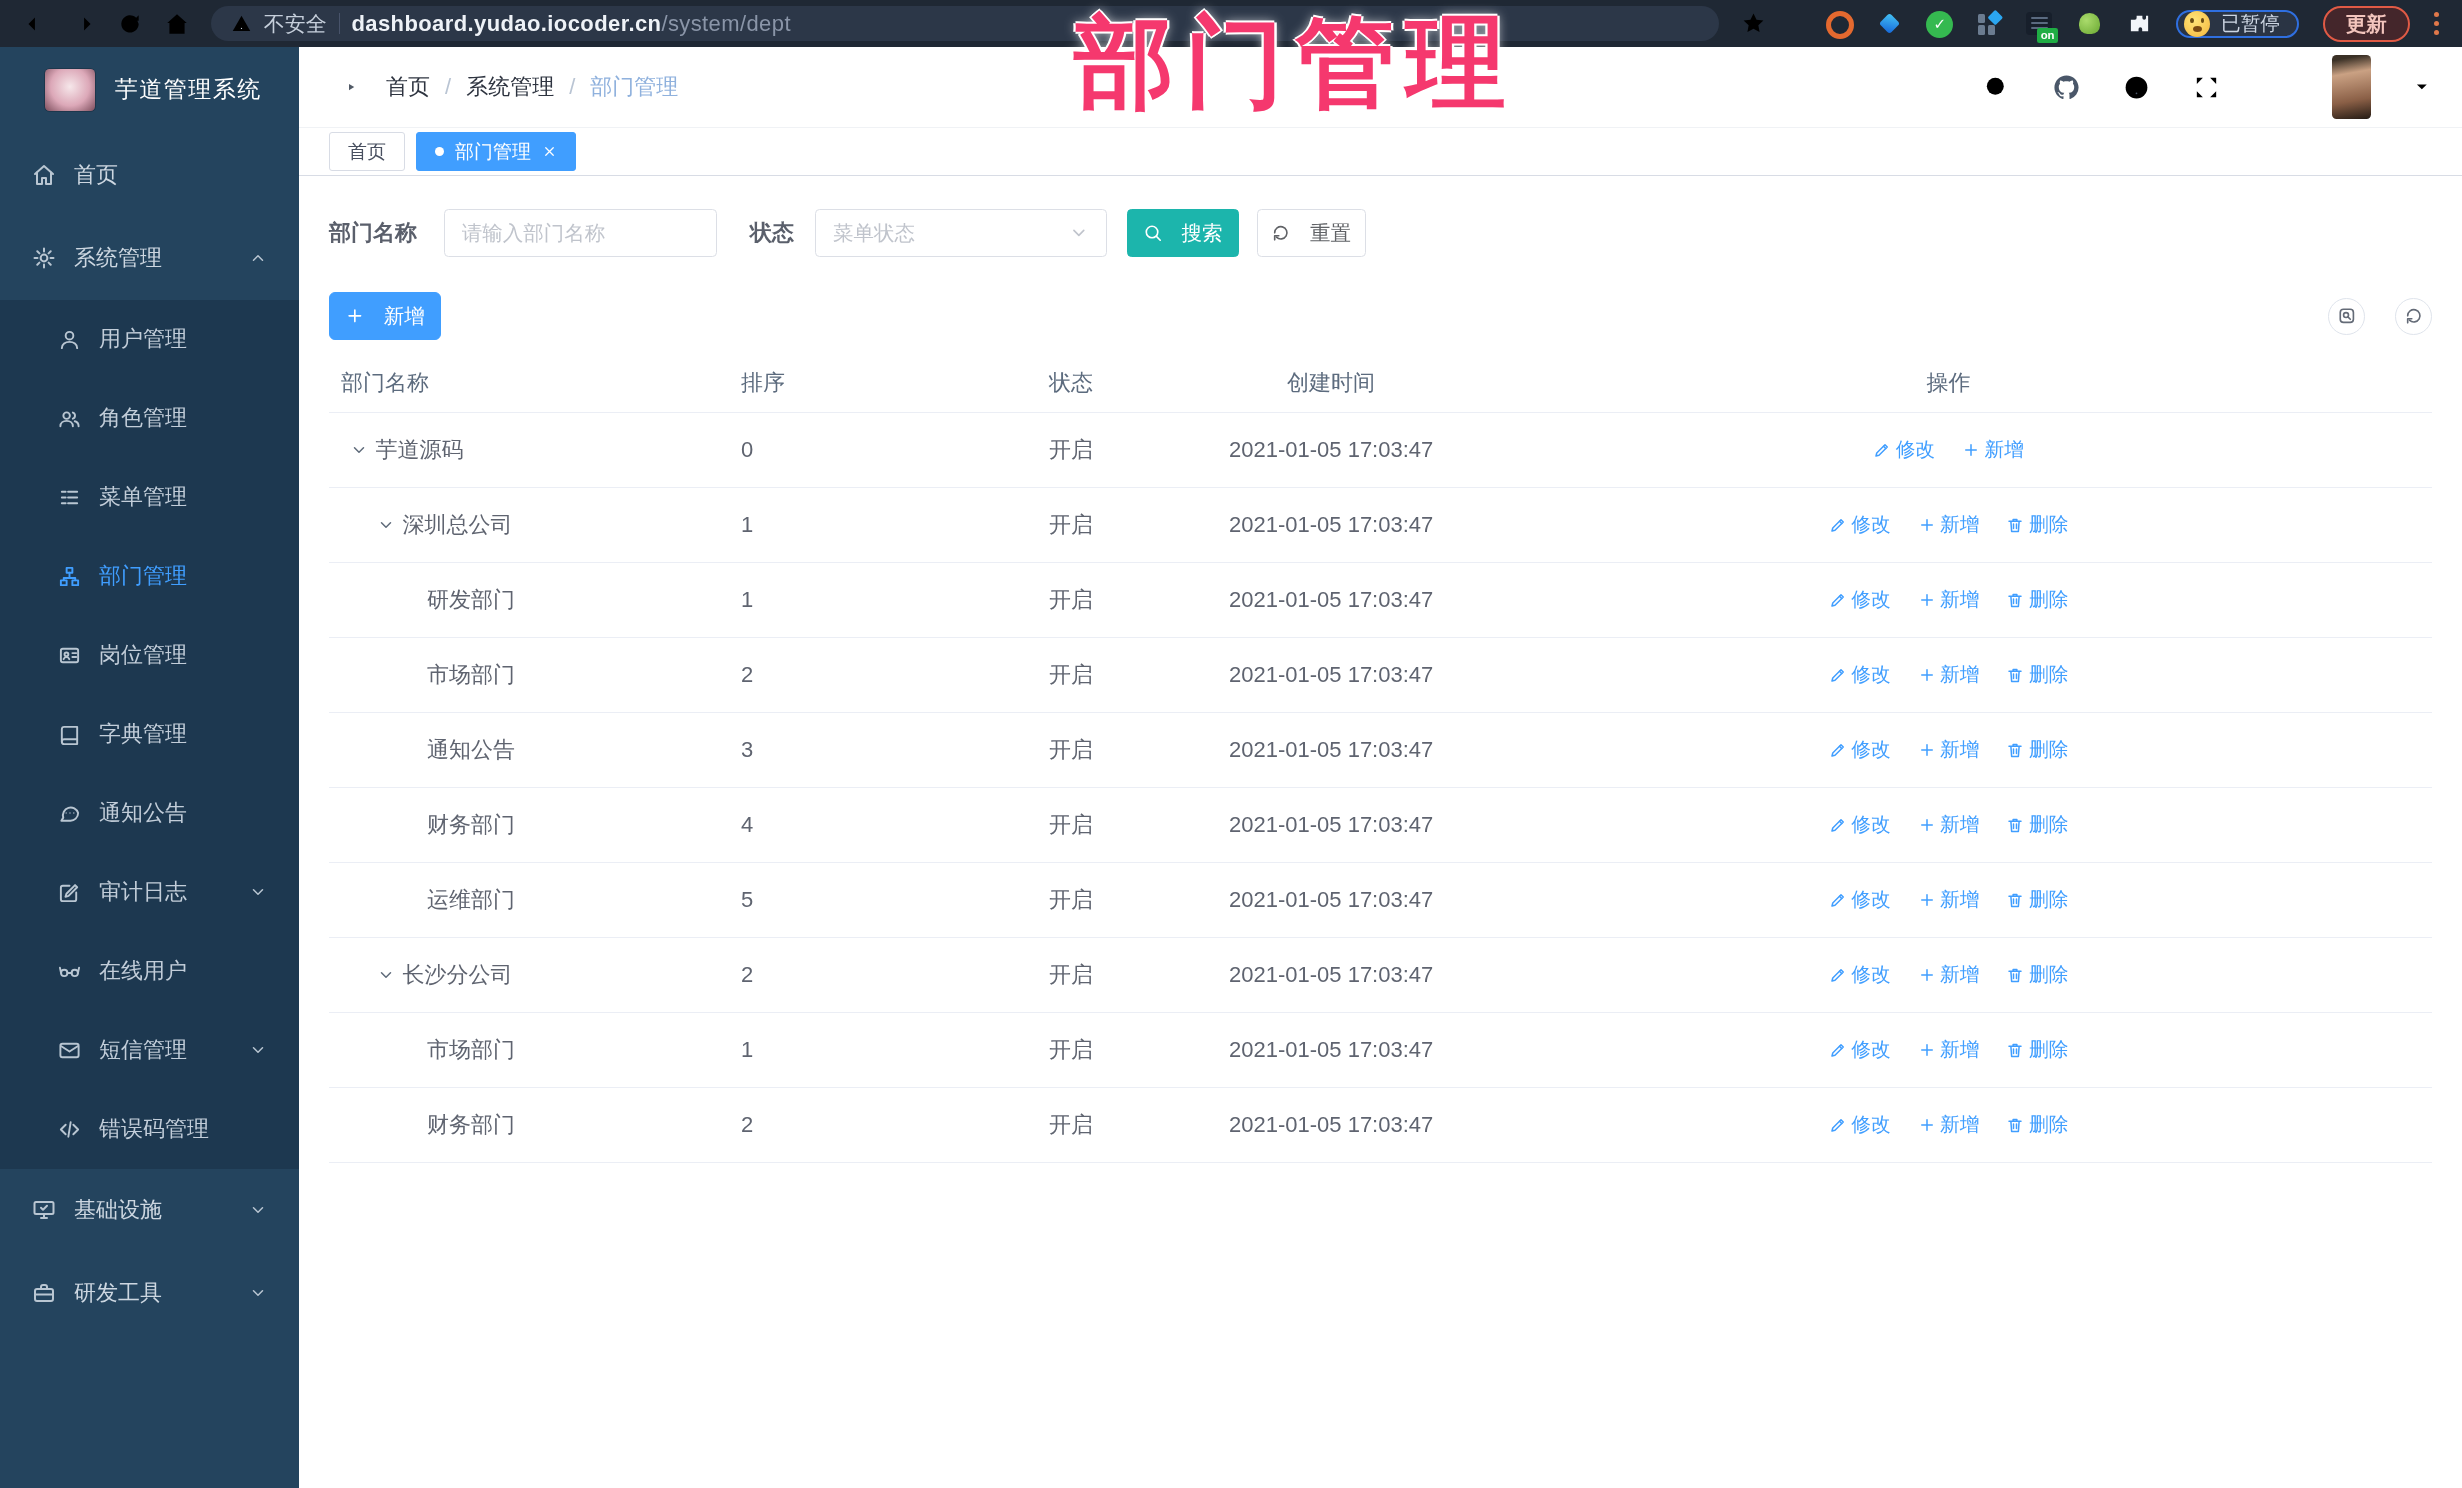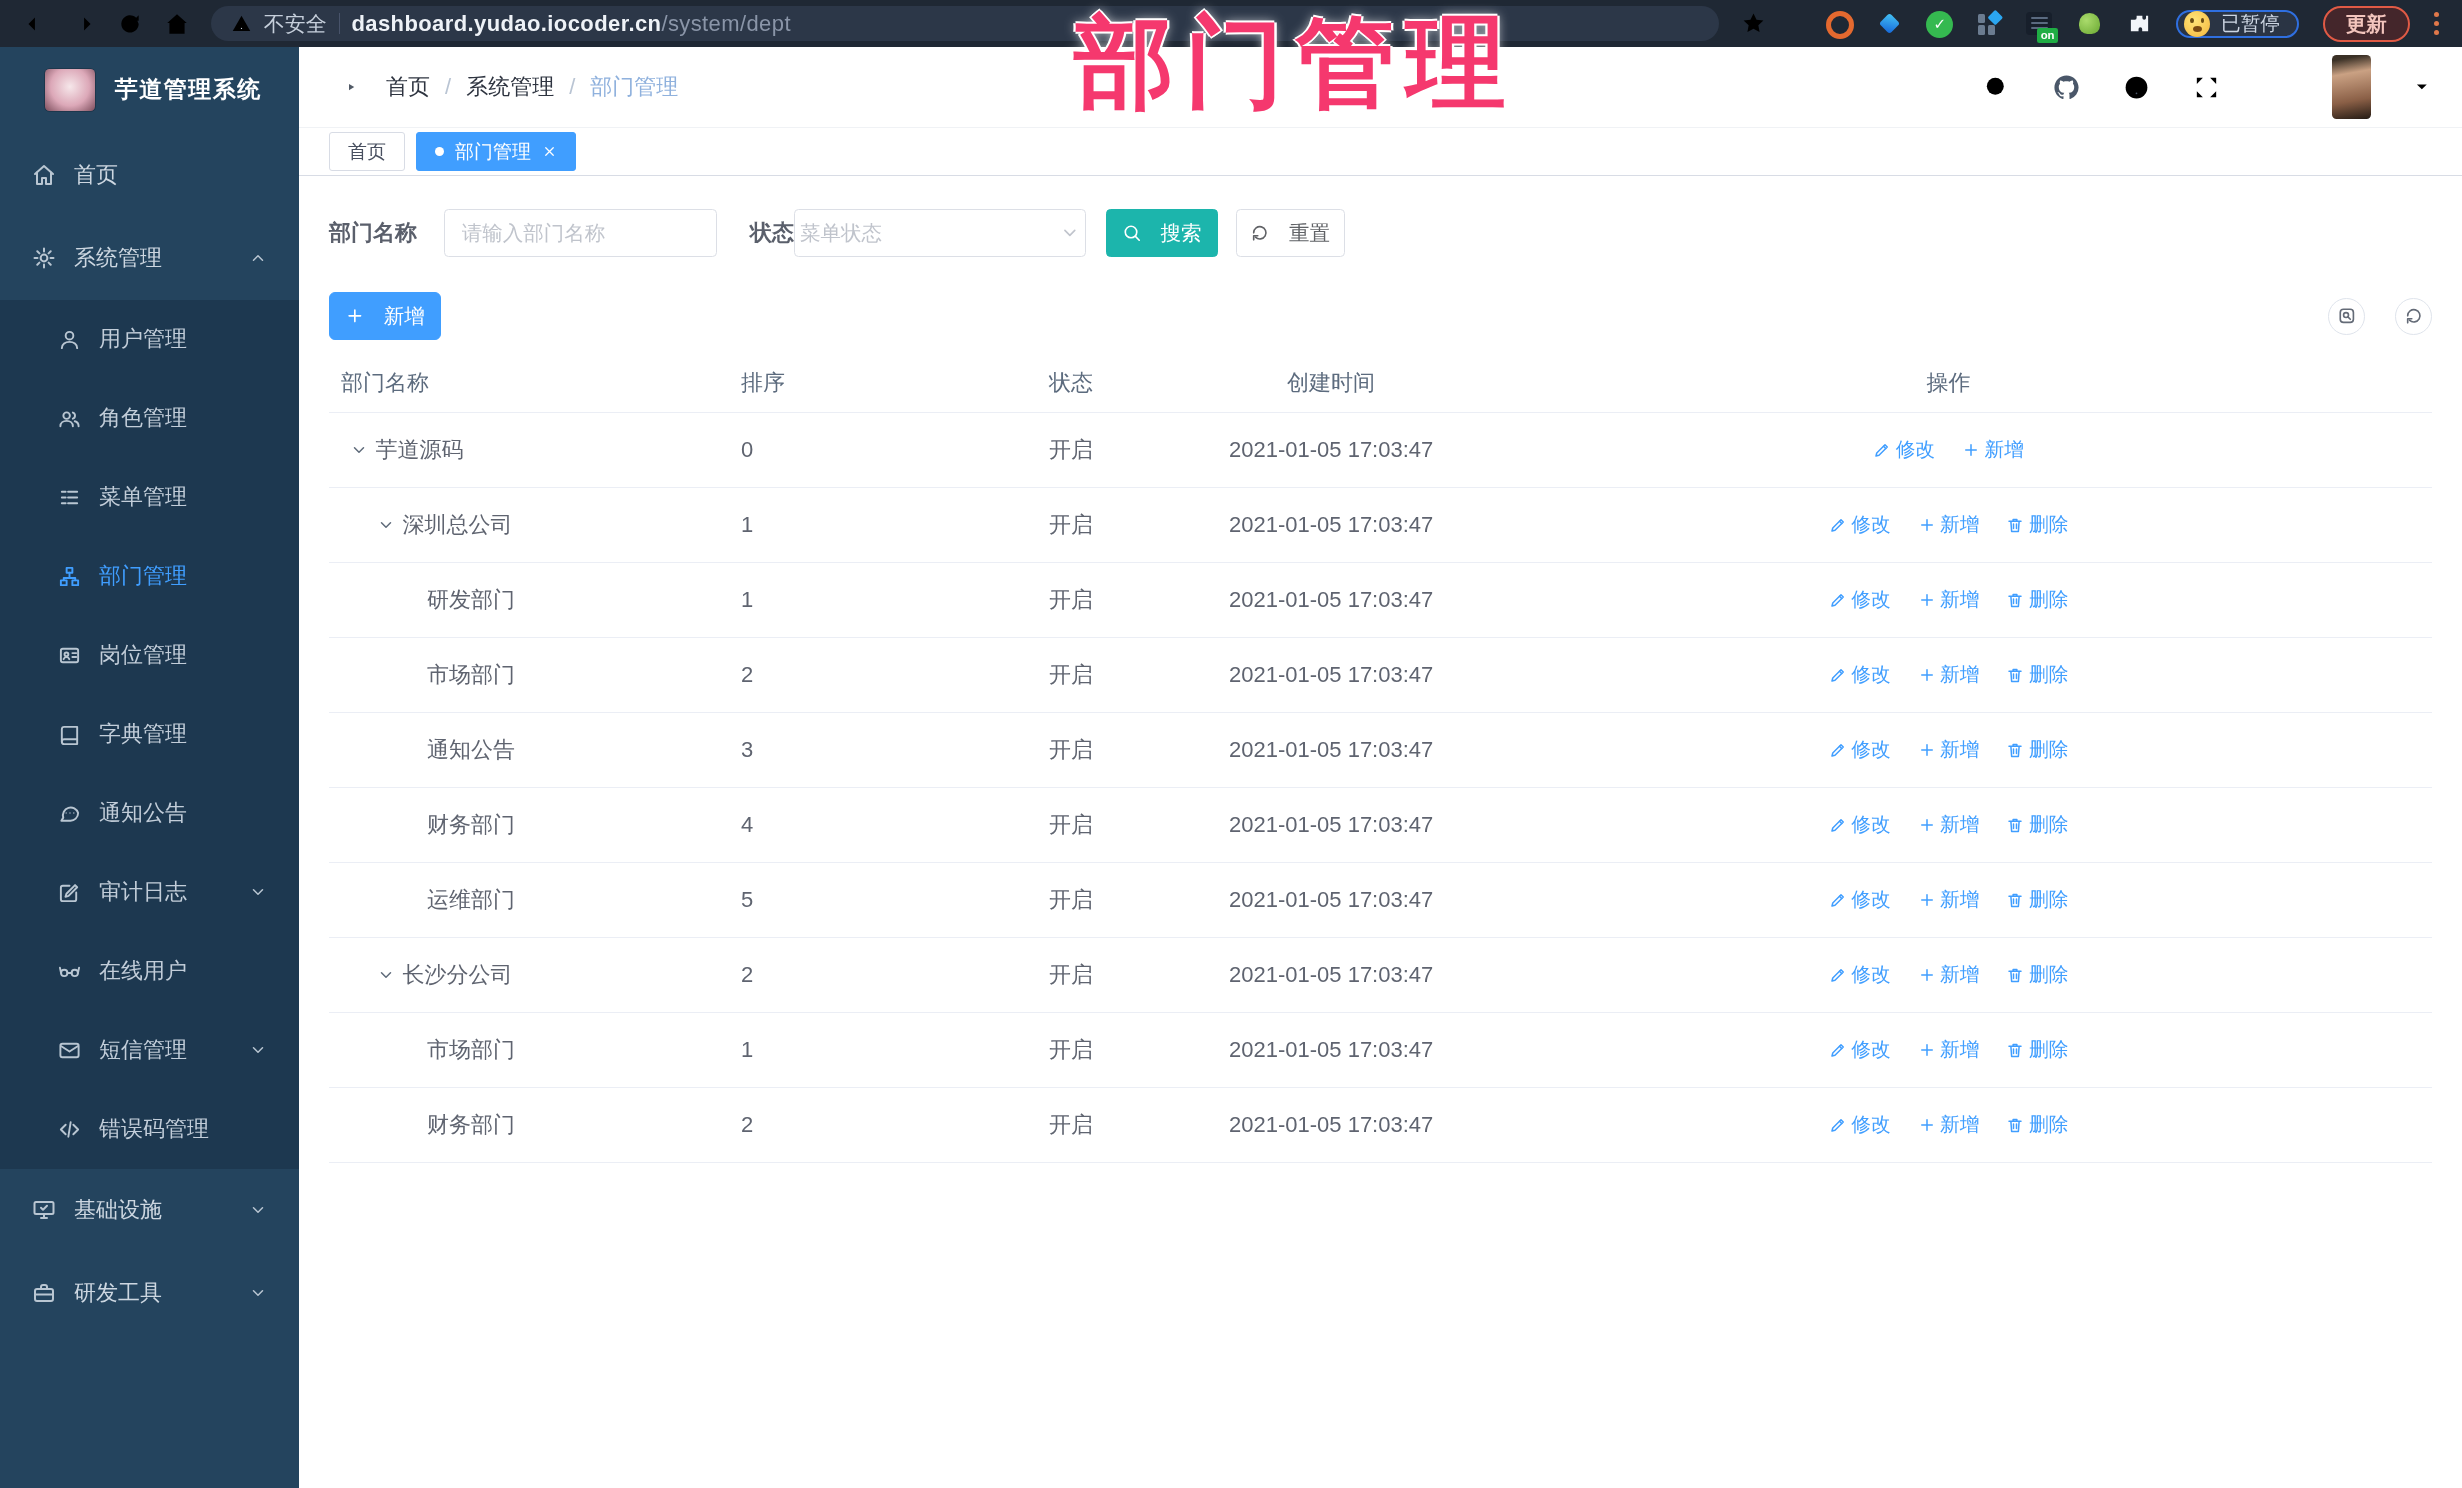--- a/index.html
+++ b/index.html
@@ -40,21 +40,21 @@
   .emoji b{position:absolute;left:8.3px;top:15px;width:9px;height:6px;border-radius:50%;background:#7a4a12;}
   .chip span{font-size:19.7px;color:#cdd6e3;}
   .upd{height:36px;border-radius:19.7px;background:#44262b;border:2.3px solid #e05a45;color:#f3c5bd;font-size:20.5px;font-weight:700;display:flex;align-items:center;padding:0 21px;box-sizing:border-box;}
   .vdots{color:#e0784a;font-size:26px;font-weight:700;line-height:0.6;letter-spacing:0;display:flex;flex-direction:column;gap:3.8px;align-items:center;}
   .vdots i{width:5.3px;height:5.3px;border-radius:50%;background:#e0784a;}
 
   
   .sidebar{position:absolute;left:0;top:47px;width:299px;bottom:0;background:#24445e;}
   .logo-row{height:76px;display:flex;align-items:center;gap:19.7px;padding-left:45px;margin-top:4.5px;}
   .logo-img{width:50px;height:42px;border-radius:4.5px;background:radial-gradient(circle at 50% 42%,#f6e7ea,#dca8b8 55%,#7c4d5c);box-shadow:0 0 0 0.8px rgba(0,0,0,.25);}
-  .app-title{color:#fff;font-size:23px;font-weight:700;letter-spacing:1.5px;}
+  .app-title{color:#fff;font-size:23px;font-weight:400;letter-spacing:1.5px;}
   .menu{margin-top:6px;}
   .side-item{display:flex;align-items:center;cursor:pointer;color:#cdd7e1;font-size:22px;}
   .side-item .lbl{margin-left:18px;}
   .side-item.lvl0{height:83px;padding-left:32px;}
   .side-item.lvl1{height:79px;padding-left:58px;background:#1d3850;color:#c2cdd9;}
   .side-item .ic{color:#b9c6d2;}
   .side-item.active,.side-item.active .ic{color:#409EFF;}
   .chev{margin-left:auto;margin-right:32px;color:#8a9bab;width:18px;height:18px;}
 
   
@@ -73,21 +73,21 @@
   .tab{height:39px;padding:0 18px;border:0.8px solid #d8dce5;background:#fff;color:#495060;font-size:19px;display:flex;align-items:center;gap:10.6px;border-radius:3px;cursor:pointer;box-sizing:border-box;}
   .tab.active{background:#409EFF;border-color:#409EFF;color:#fff;}
   .tab .dot{width:9.8px;height:9.8px;border-radius:50%;background:#fff;}
   .tab .tx{width:15px;height:15px;color:#fff;cursor:pointer;}
 
   .content{padding:33px 30px 0;}
   .filter-row{display:flex;align-items:center;height:48px;}
   .f-label{font-size:22px;color:#5a5f6b;font-weight:700;}
   .f-input{margin-left:27px;width:273px;height:48px;border:0.8px solid #dcdfe6;border-radius:4.5px;box-sizing:border-box;font-size:20.5px;color:#333;padding:0 16.7px;outline:none;font-family:inherit;}
   .f-input::placeholder{color:#c0c4cc;}
-  .f-select{width:292px;height:48px;border:0.8px solid #dcdfe6;border-radius:4.5px;box-sizing:border-box;display:flex;align-items:center;justify-content:space-between;padding:0 5px;cursor:pointer;}
+  .f-select{margin-left:21px;width:292px;height:48px;border:0.8px solid #dcdfe6;border-radius:4.5px;box-sizing:border-box;display:flex;align-items:center;justify-content:space-between;padding:0 17px;cursor:pointer;}
   .f-select .ph{font-size:20.5px;color:#c0c4cc;}
   .f-select .ic{color:#c0c4cc;width:19.7px;height:19.7px;}
   .ml44{margin-left:33px;}
   .btn{height:48px;border-radius:4.5px;display:flex;align-items:center;justify-content:center;gap:19px;font-size:20.5px;cursor:pointer;box-sizing:border-box;}
   .btn .ic{width:19.7px;height:19.7px;}
   .btn-search{margin-left:19.7px;width:112px;background:#1cb5ac;border:0.8px solid #1cb5ac;color:#fff;}
   .btn-reset{margin-left:18px;width:109px;background:#fff;border:0.8px solid #dcdfe6;color:#606266;}
   .toolbar{margin-top:35px;display:flex;align-items:center;}
   .btn-add{width:112px;background:#409EFF;border:0.8px solid #409EFF;color:#fff;border-radius:6px;}
   .circles{margin-left:auto;display:flex;gap:30px;}

